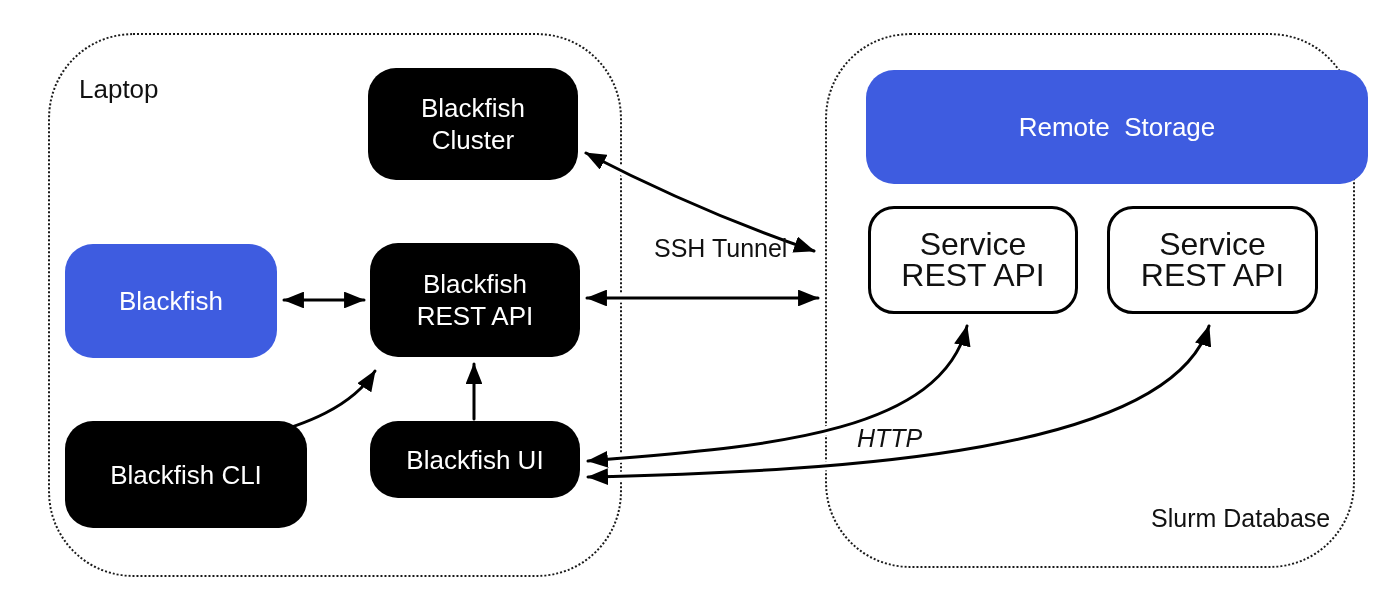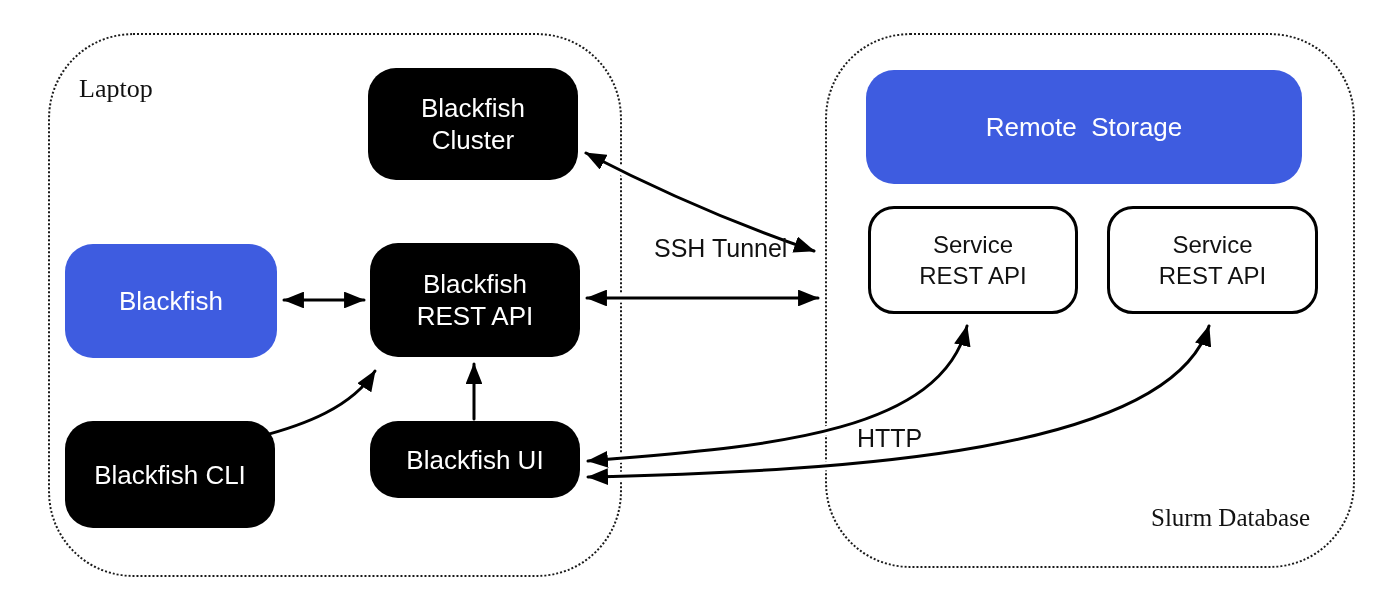--- a/index.html
+++ b/index.html
@@ -16,48 +16,48 @@
   .canvas{
     position:relative;width:1392px;height:600px;overflow:hidden;background:var(--canvas-bg);
   }
   .group{
     position:absolute;border:2.5px dotted var(--border-dotted);border-radius:85px;
     background:transparent;z-index:0;box-sizing:border-box;
   }
   .group-laptop{left:48px;top:33px;width:574px;height:544px;}
   .group-slurm{left:825px;top:33px;width:530px;height:535px;}
   .group-label{
-    position:absolute;font-size:26px;color:var(--node-text-dark);z-index:3;white-space:pre;font-family:Liberation Serif, serif;
+    position:absolute;font-size:26px;color:var(--node-text-dark);z-index:3;white-space:pre;
   }
   .label-laptop{left:79px;top:74px;}
   .label-slurm{left:1151px;top:504px;font-size:25px;}
   .edge-label{
     position:absolute;font-size:25px;color:var(--node-text-dark);z-index:3;white-space:pre;
   }
   .label-ssh{left:654px;top:234px;}
-  .label-http{left:857px;top:424px;}
+  .label-http{left:857px;top:424px;font-style:italic;}
   svg.arrows{position:absolute;left:0;top:0;z-index:1;pointer-events:none;}
   svg.arrows path.casing{fill:none;stroke:var(--canvas-bg);stroke-width:9;stroke-linecap:round;}
   svg.arrows path.line{fill:none;stroke:var(--arrow);stroke-width:3;stroke-linecap:round;}
   #ah path{fill:var(--arrow);}
   .node{
     position:absolute;z-index:2;display:flex;flex-direction:column;justify-content:center;
     align-items:center;text-align:center;border-radius:28px;box-sizing:border-box;
     font-size:26px;line-height:32px;
   }
   .node-black{background:var(--node-black);color:var(--node-text-light);}
   .node-blue{background:var(--node-blue);color:var(--node-text-light);}
-  .node-outline{background:var(--canvas-bg);color:var(--node-text-dark);border:3px solid var(--arrow);border-radius:26px;font-size:24px;line-height:31px;}
+  .node-outline{background:var(--canvas-bg);color:var(--node-text-dark);border:3px solid var(--arrow);border-radius:26px;font-size:32px;line-height:31px;}
   .node span{white-space:pre;}
   .node-client{left:368px;top:68px;width:210px;height:112px;}
   .node-database{left:65px;top:244px;width:212px;height:114px;}
   .node-restapi{left:370px;top:243px;width:210px;height:114px;}
-  .node-cli{left:65px;top:421px;width:210px;height:107px;}
+  .node-cli{left:65px;top:421px;width:242px;height:107px;}
   .node-ui{left:370px;top:421px;width:210px;height:77px;}
-  .node-remote{left:866px;top:70px;width:436px;height:114px;}
+  .node-remote{left:866px;top:70px;width:502px;height:114px;}
   .node-svc1{left:868px;top:206px;width:210px;height:108px;}
   .node-svc2{left:1107px;top:206px;width:211px;height:108px;}
 </style>
 </head>
 <body>
 
 <div class="canvas">
 
   <div class="group group-laptop"></div>
   <div class="group group-slurm"></div>

